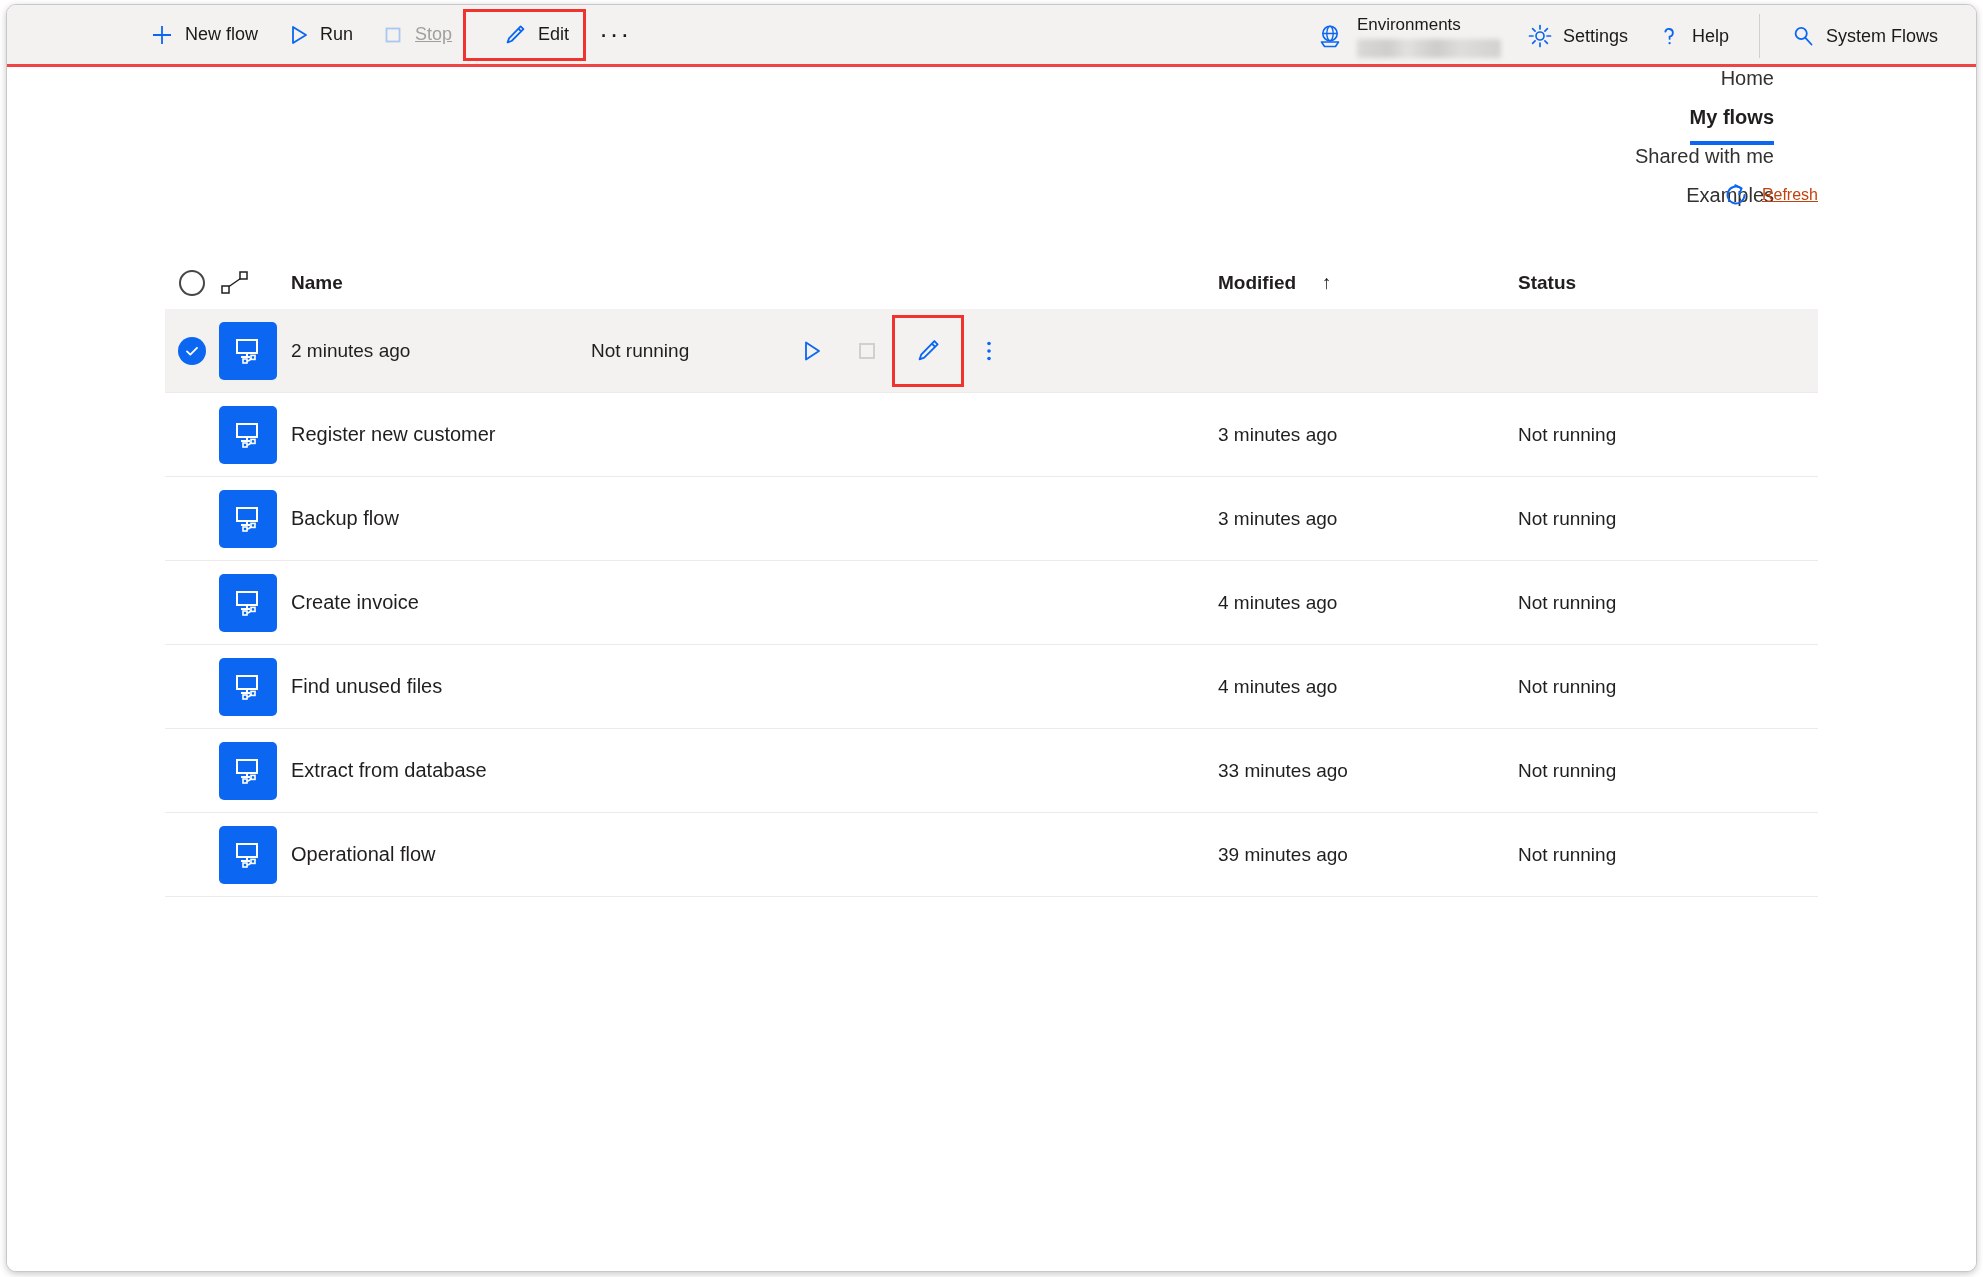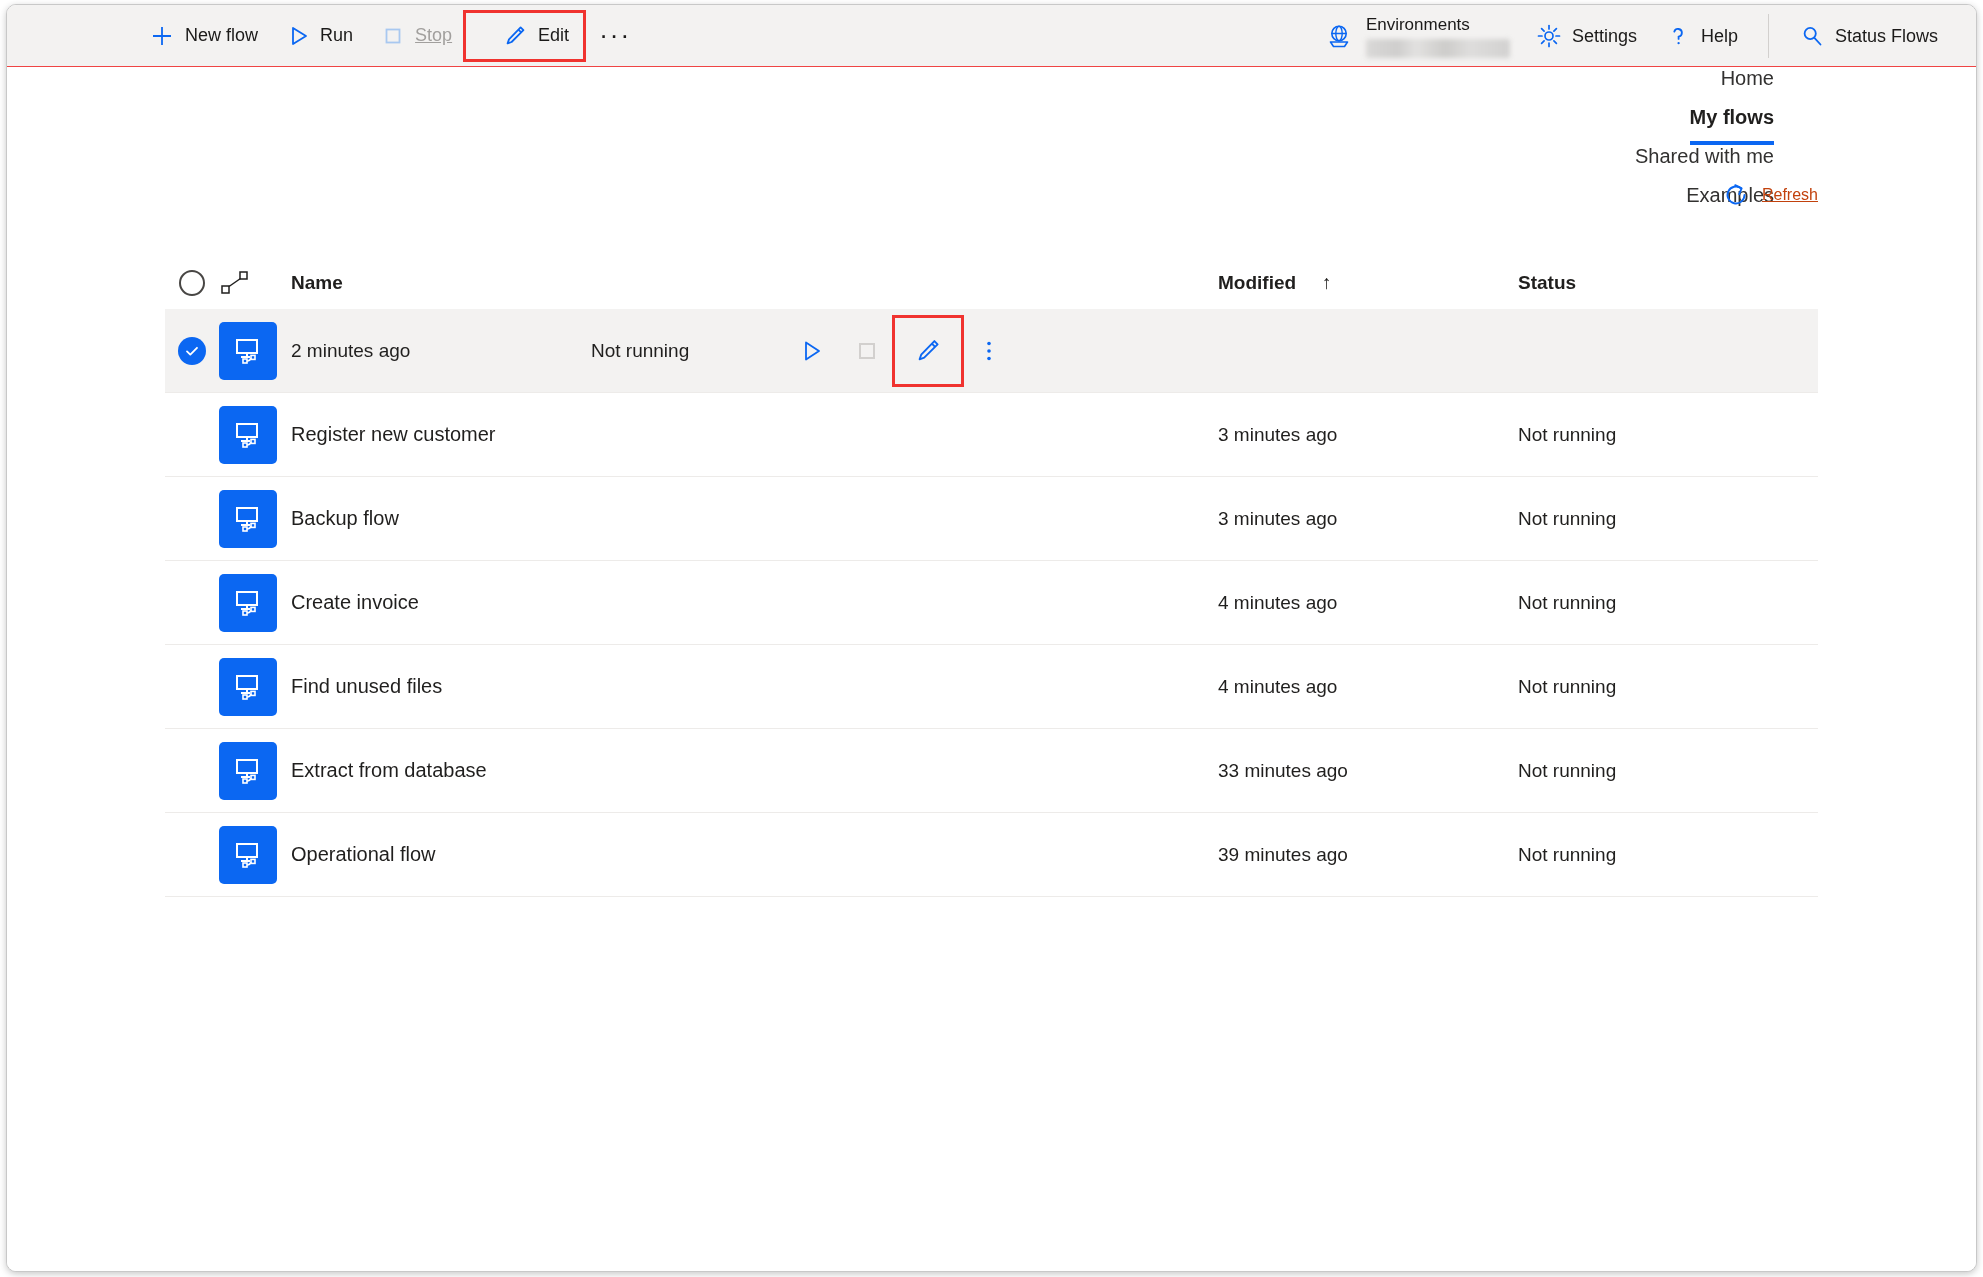--- a/index.html
+++ b/index.html
@@ -63,21 +63,21 @@
     display: flex; align-items: center; justify-content: center;
     cursor: default;
   }
   .tb-btn svg { display: block; }
 
   
   .commandbar {
     flex: 0 0 62px;
     height: 62px;
     background: #f3f2f1;
-    border-bottom: 1px solid #ef4444;
+    border-bottom: 3px solid #ef4444;
     display: flex;
     align-items: center;
     position: relative;
   }
   .cmd-left { display: flex; align-items: center; padding-left: 128px; }
   .cmd-right {
     position: absolute; right: 24px; top: 0;
     height: 62px;
     display: flex; align-items: center;
   }
@@ -322,21 +322,21 @@
         <span>Help</span>
       </div>
 
       <div class="cmd-sep"></div>
 
       <div class="cmd">
         <svg width="26" height="26" viewBox="0 0 26 26">
           <circle cx="11.2" cy="10.5" r="5.6" fill="none" stroke="#0b67f2" stroke-width="1.8"></circle>
           <line x1="15.4" y1="14.8" x2="21.5" y2="21.5" stroke="#0b67f2" stroke-width="1.8" stroke-linecap="round"></line>
         </svg>
-        <span>Status Flows</span>
+        <span>System Flows</span>
       </div>
     </div>
   </div>
 
   <div class="page">
 
     <div class="tabrow">
       <div class="tab">Home</div>
       <div class="tab active">My flows</div>
       <div class="tab">Shared with me</div>

